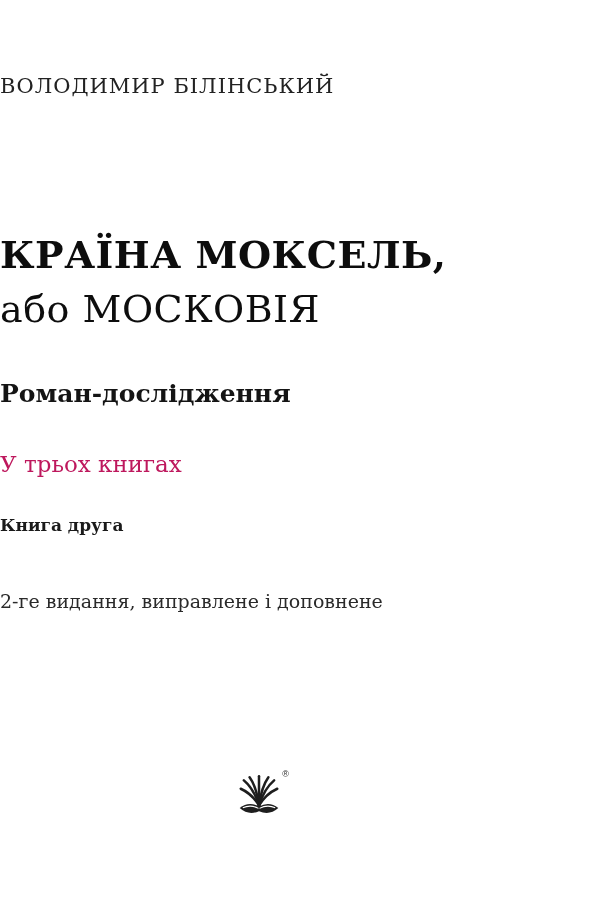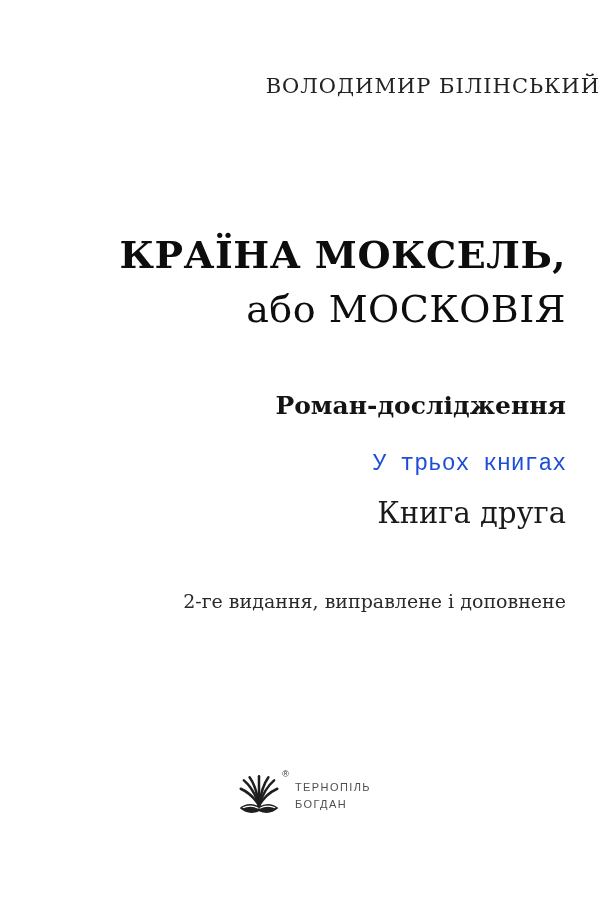--- a/index.html
+++ b/index.html
@@ -8,21 +8,21 @@
     background: #ffffff;
     position: relative;
     overflow: hidden;
     font-family: "DejaVu Serif", serif;
     color: #1c1c1c;
   }
   .line {
     position: absolute;
     left: 0;
     width: 100%;
-    text-align: right;
+    text-align: left;
     line-height: 1.05;
     white-space: nowrap;
   }
   .shifted { box-sizing: border-box; padding-right: 34px; }
 
   .author {
     top: 75px;
     font-size: 21px;
     font-weight: 400;
     letter-spacing: 1px;
@@ -36,36 +36,35 @@
     color: #0d0d0d;
   }
   .title-2 {
     top: 290px;
     font-size: 38px;
     font-weight: 400;
     letter-spacing: 0.5px;
     color: #0d0d0d;
   }
   .subtitle {
-    top: 393px;
+    top: 381px;
     font-size: 25px;
     font-weight: 700;
     color: #141414;
   }
   .series {
     top: 452px;
     font-size: 23px;
     font-weight: 400;
-    color: #1d4ed8;
-    font-family: Liberation Mono, monospace;
+    color: #be185d;
   }
   .booknum {
-    top: 498px;
-    font-size: 29px;
-    font-weight: 400;
+    top: 517px;
+    font-size: 17px;
+    font-weight: 700;
     color: #1a1a1a;
   }
   .edition {
     top: 592px;
     font-size: 19px;
     font-weight: 400;
     color: #2a2a2a;
   }
 
   .publisher {
@@ -135,19 +134,15 @@
           <path d="M20,34 Q10,28.5 1.5,35.5 Q10,43 20,38.5 Z"></path>
           <path d="M20,34 Q30,28.5 38.5,35.5 Q30,43 20,38.5 Z"></path>
         </g>
         <g stroke="#ffffff" stroke-width="1" fill="none">
           <path d="M4.5,35.2 Q12,31.8 19.5,35.8"></path>
           <path d="M35.5,35.2 Q28,31.8 20.5,35.8"></path>
         </g>
       </svg>
       <span class="reg-mark">®</span>
     </div>
-    <div class="pub-text">
-      <div>ТЕРНОПІЛЬ</div>
-      <div>БОГДАН</div>
-    </div>
   </div>
 
 </div>
 
 </body></html>

